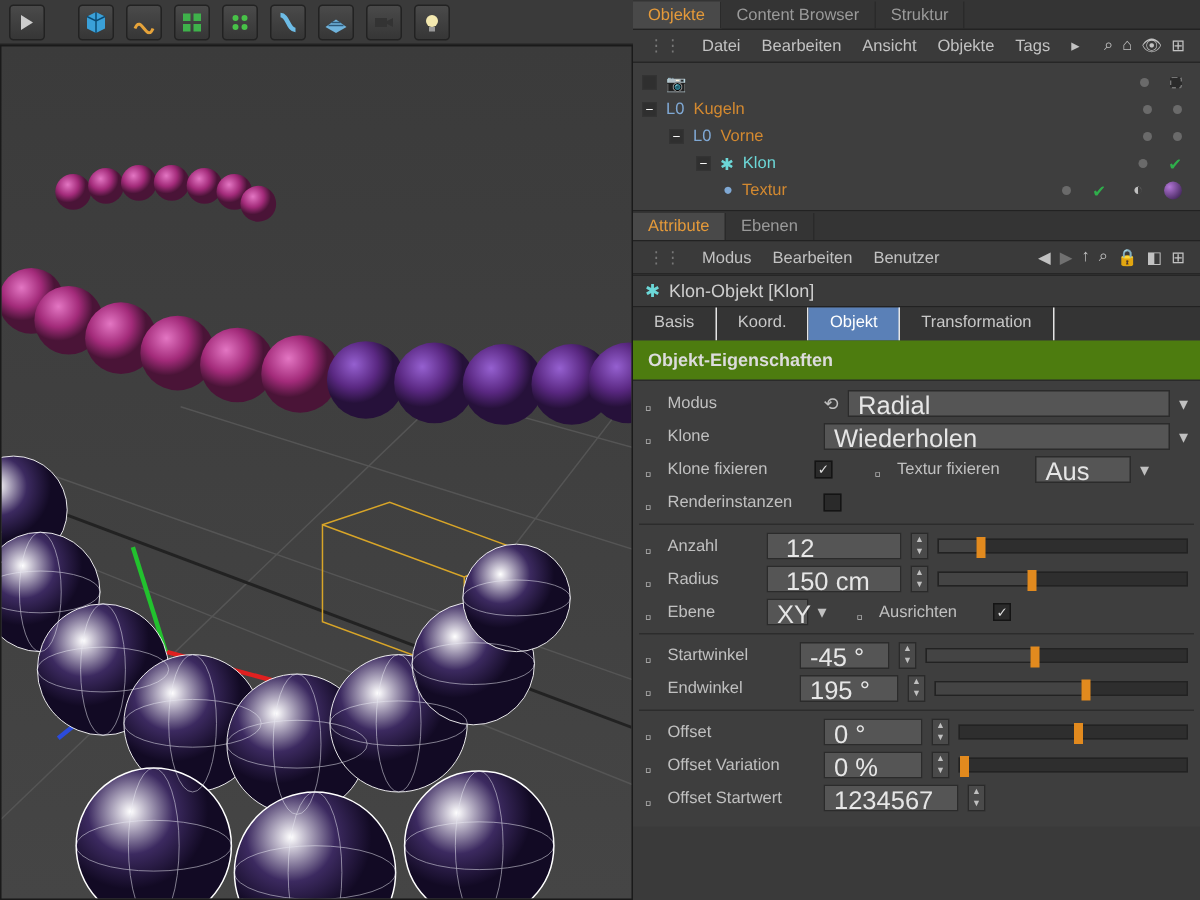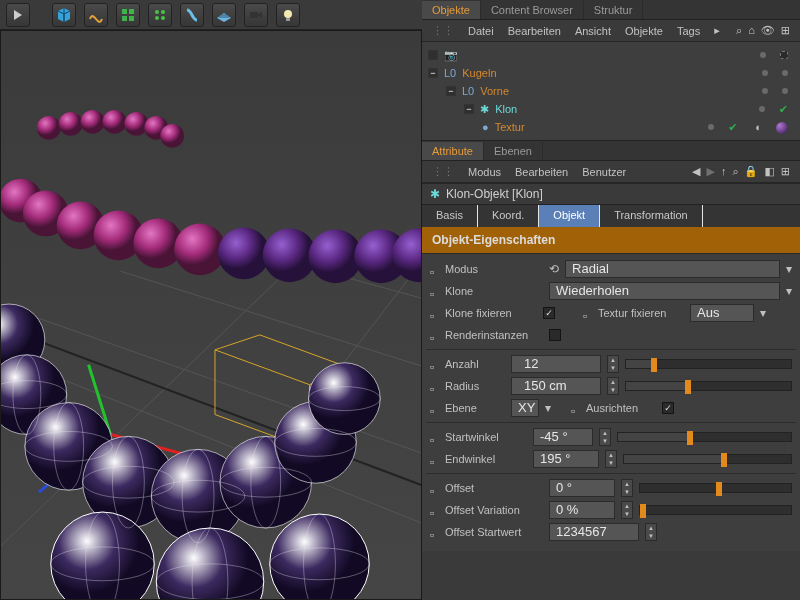--- a/index.html
+++ b/index.html
@@ -36,25 +36,25 @@
   .tw { width:10px; height:10px; display:inline-block; border:1px solid #333; background:#2f2f2f; font-size:9px; line-height:9px; text-align:center; color:#fff; }
   .indent0{padding-left:4px;} .indent1{padding-left:22px;} .indent2{padding-left:40px;} .indent3{padding-left:58px;}
 
   
   .subtitle { display:flex; align-items:center; gap:6px; height:22px; padding:0 8px; font-size:12px; color:#cfcfcf; background:#3a3a3a; border-top:1px solid #262626; border-bottom:1px solid #222; }
   .attr-tabs { display:flex; height:22px; background:#343434; font-size:11px; }
   .attr-tab { padding:4px 14px; border-right:1px solid #e5e5e5; color:#c8c8c8; cursor:pointer; }
   .attr-tab.active { background:#5a80b7; color:#fff; }
   .attr-tabs.row2 { border-bottom:1px solid #222; }
 
-  .section-title { font-weight:bold; color:#dcdcdc; padding:6px 10px; border-bottom:1px solid #2a2a2a; background:#a16207; }
+  .section-title { font-weight:bold; color:#dcdcdc; padding:6px 10px; border-bottom:1px solid #2a2a2a; background:#4d7c0f; }
   .props { background:#3e3e3e; padding:4px 4px 8px; }
   .prow { display:flex; align-items:center; height:22px; gap:6px; padding:0 4px; }
   .plabel { width:98px; font-size:11px; color:#c0c0c0; }
-  .pinput { height:18px; background:#555; border:1px solid #2b2b2b; color:#e6e6e6; font-size:13px; padding:0 6px; }
+  .pinput { height:18px; background:#555; border:1px solid #2b2b2b; color:#e6e6e6; font-size:17px; padding:0 6px; }
   .pinput.sel { flex:1; }
   .pinput.num { width:90px;padding-left:12px; }
   .spin { width:12px; height:18px; background:#4a4a4a; border:1px solid #2a2a2a; display:flex; flex-direction:column; }
   .spin div { flex:1; display:flex; align-items:center; justify-content:center; font-size:6px; }
   .slider { flex:1; height:10px; background:#2e2e2e; position:relative; border:1px solid #222; }
   .slider .fill { position:absolute; left:0; top:0; bottom:0; background:#444; }
   .slider .thumb { position:absolute; top:-2px; width:6px; height:14px; background:#e28a1e; }
   .chk { width:12px; height:12px; background:#2a2a2a; border:1px solid #141414; display:inline-flex; align-items:center; justify-content:center; }
   .chk.on::after { content:"✓"; font-size:9px; color:#ddd; }
   .tri { width:9px; height:9px; display:inline-block; }

